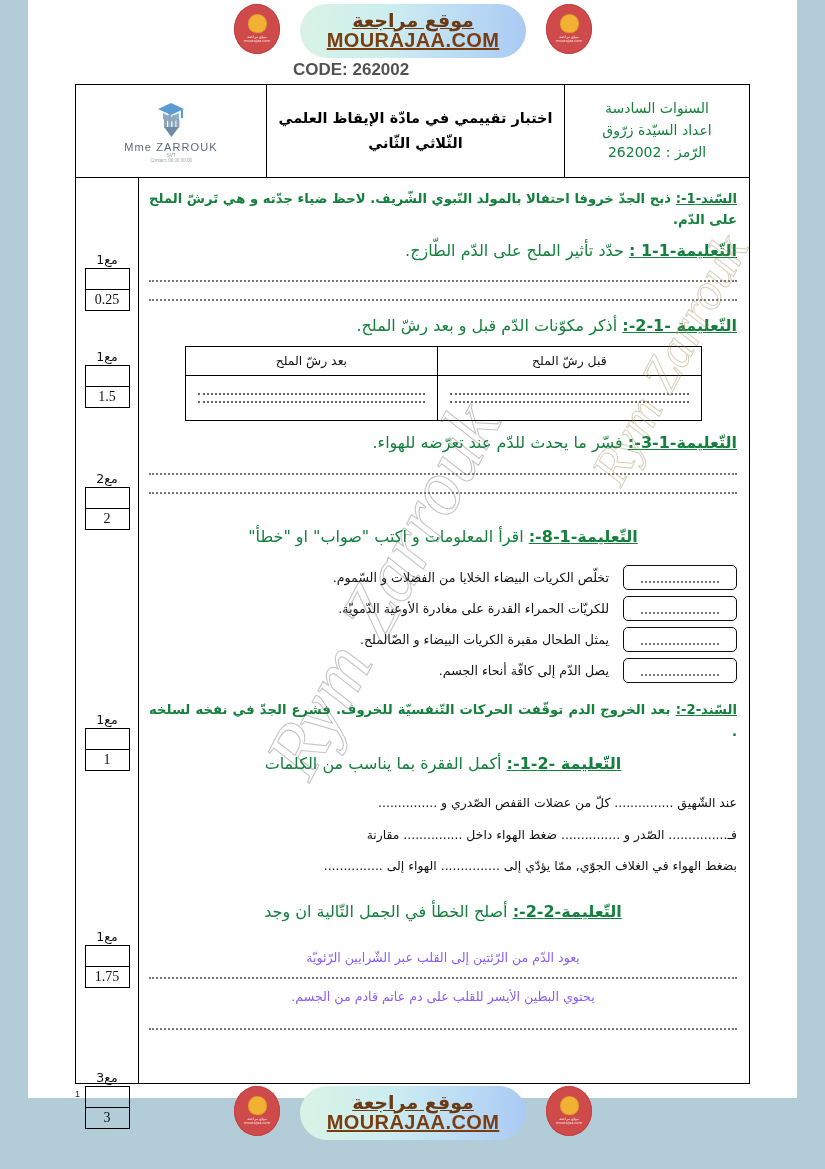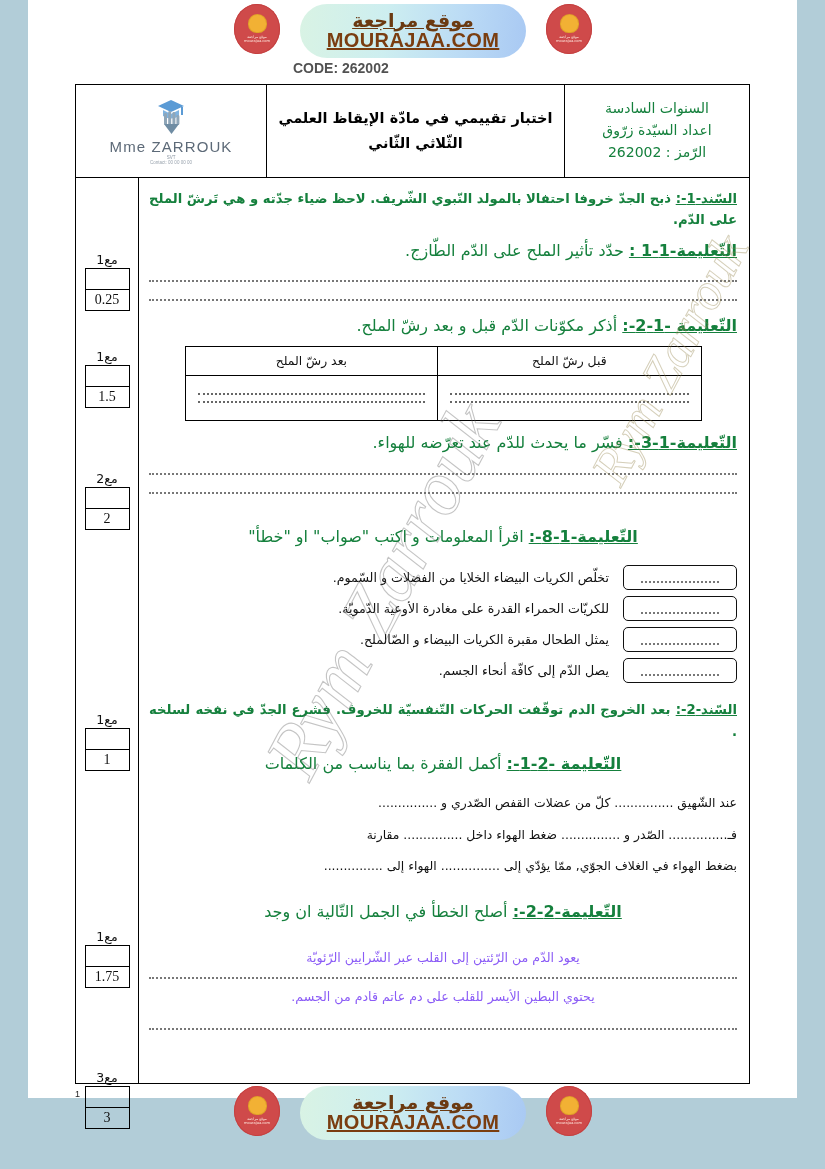--- a/index.html
+++ b/index.html
@@ -54,21 +54,21 @@
     box-shadow:0 0 0 1px #e0a228;
   }
   .promo-logo .lg-t1,.promo-logo .lg-t2{
     font-family:"DejaVu Sans", sans-serif;
     font-size:3.6px;color:#ffe9e0;line-height:1.25;white-space:nowrap;
   }
 
   #code-line{
     position:absolute;left:265px;top:60px;z-index:30;
     font-family:"Liberation Sans", sans-serif;
-    font-size:14px;font-weight:bold;color:#3a3a3a;direction:ltr;
+    font-size:17px;font-weight:bold;color:#3a3a3a;direction:ltr;
     opacity:.88;
   }
 
   
   #frame{
     position:absolute;left:47px;top:84px;width:675px;height:1000px;
     border:1.4px solid #000;box-sizing:border-box;
   }
 
   
@@ -87,21 +87,21 @@
     width:100%;text-align:center;
   }
   #hdr-title{
     font-family:"DejaVu Sans", sans-serif;
     font-size:14.5px;font-weight:bold;color:#000;
     text-align:center;line-height:1.75;padding:0 6px;
   }
   .logo-wrap{display:flex;flex-direction:column;align-items:center;justify-content:center;}
   .logo-name{
     font-family:"Liberation Sans", sans-serif;
-    font-size:15px;letter-spacing:1.1px;color:#5d6a78;direction:ltr;margin-top:1px;
+    font-size:11px;letter-spacing:1.1px;color:#5d6a78;direction:ltr;margin-top:1px;
   }
   .logo-sub1{font-family:"Liberation Sans",sans-serif;font-size:4.5px;color:#8b96a2;direction:ltr;}
   .logo-sub2{font-family:"Liberation Sans",sans-serif;font-size:4.5px;color:#9aa4ae;direction:ltr;}
 
   
   #body-area{
     position:absolute;left:0;top:93px;right:0;bottom:0;display:flex;
   }
   #content{
     flex:1;box-sizing:border-box;padding:8px 12px 0 10px;position:relative;

